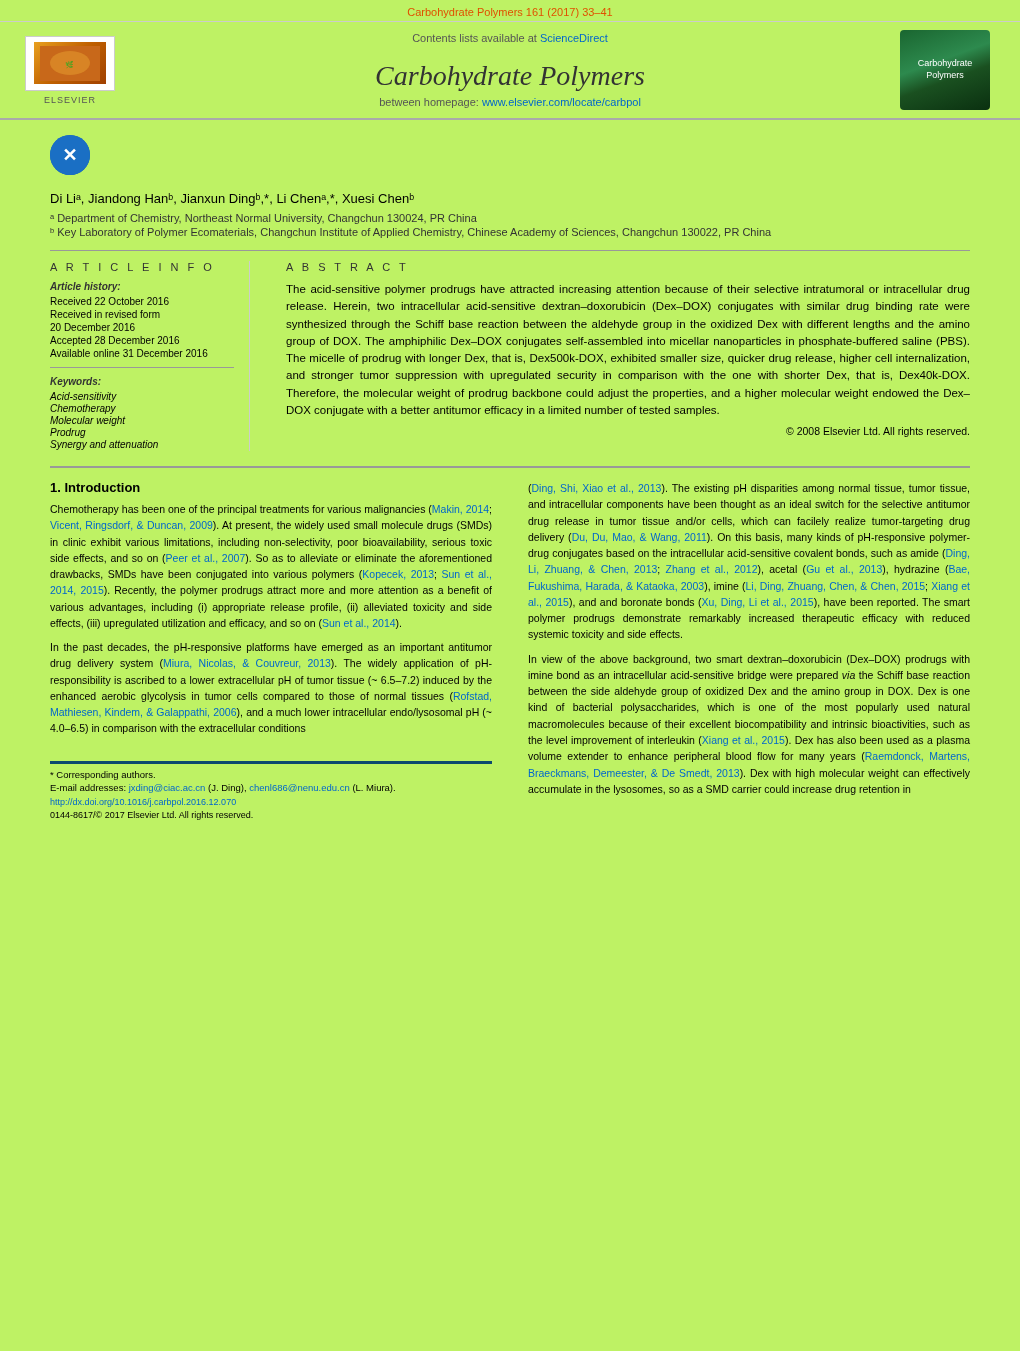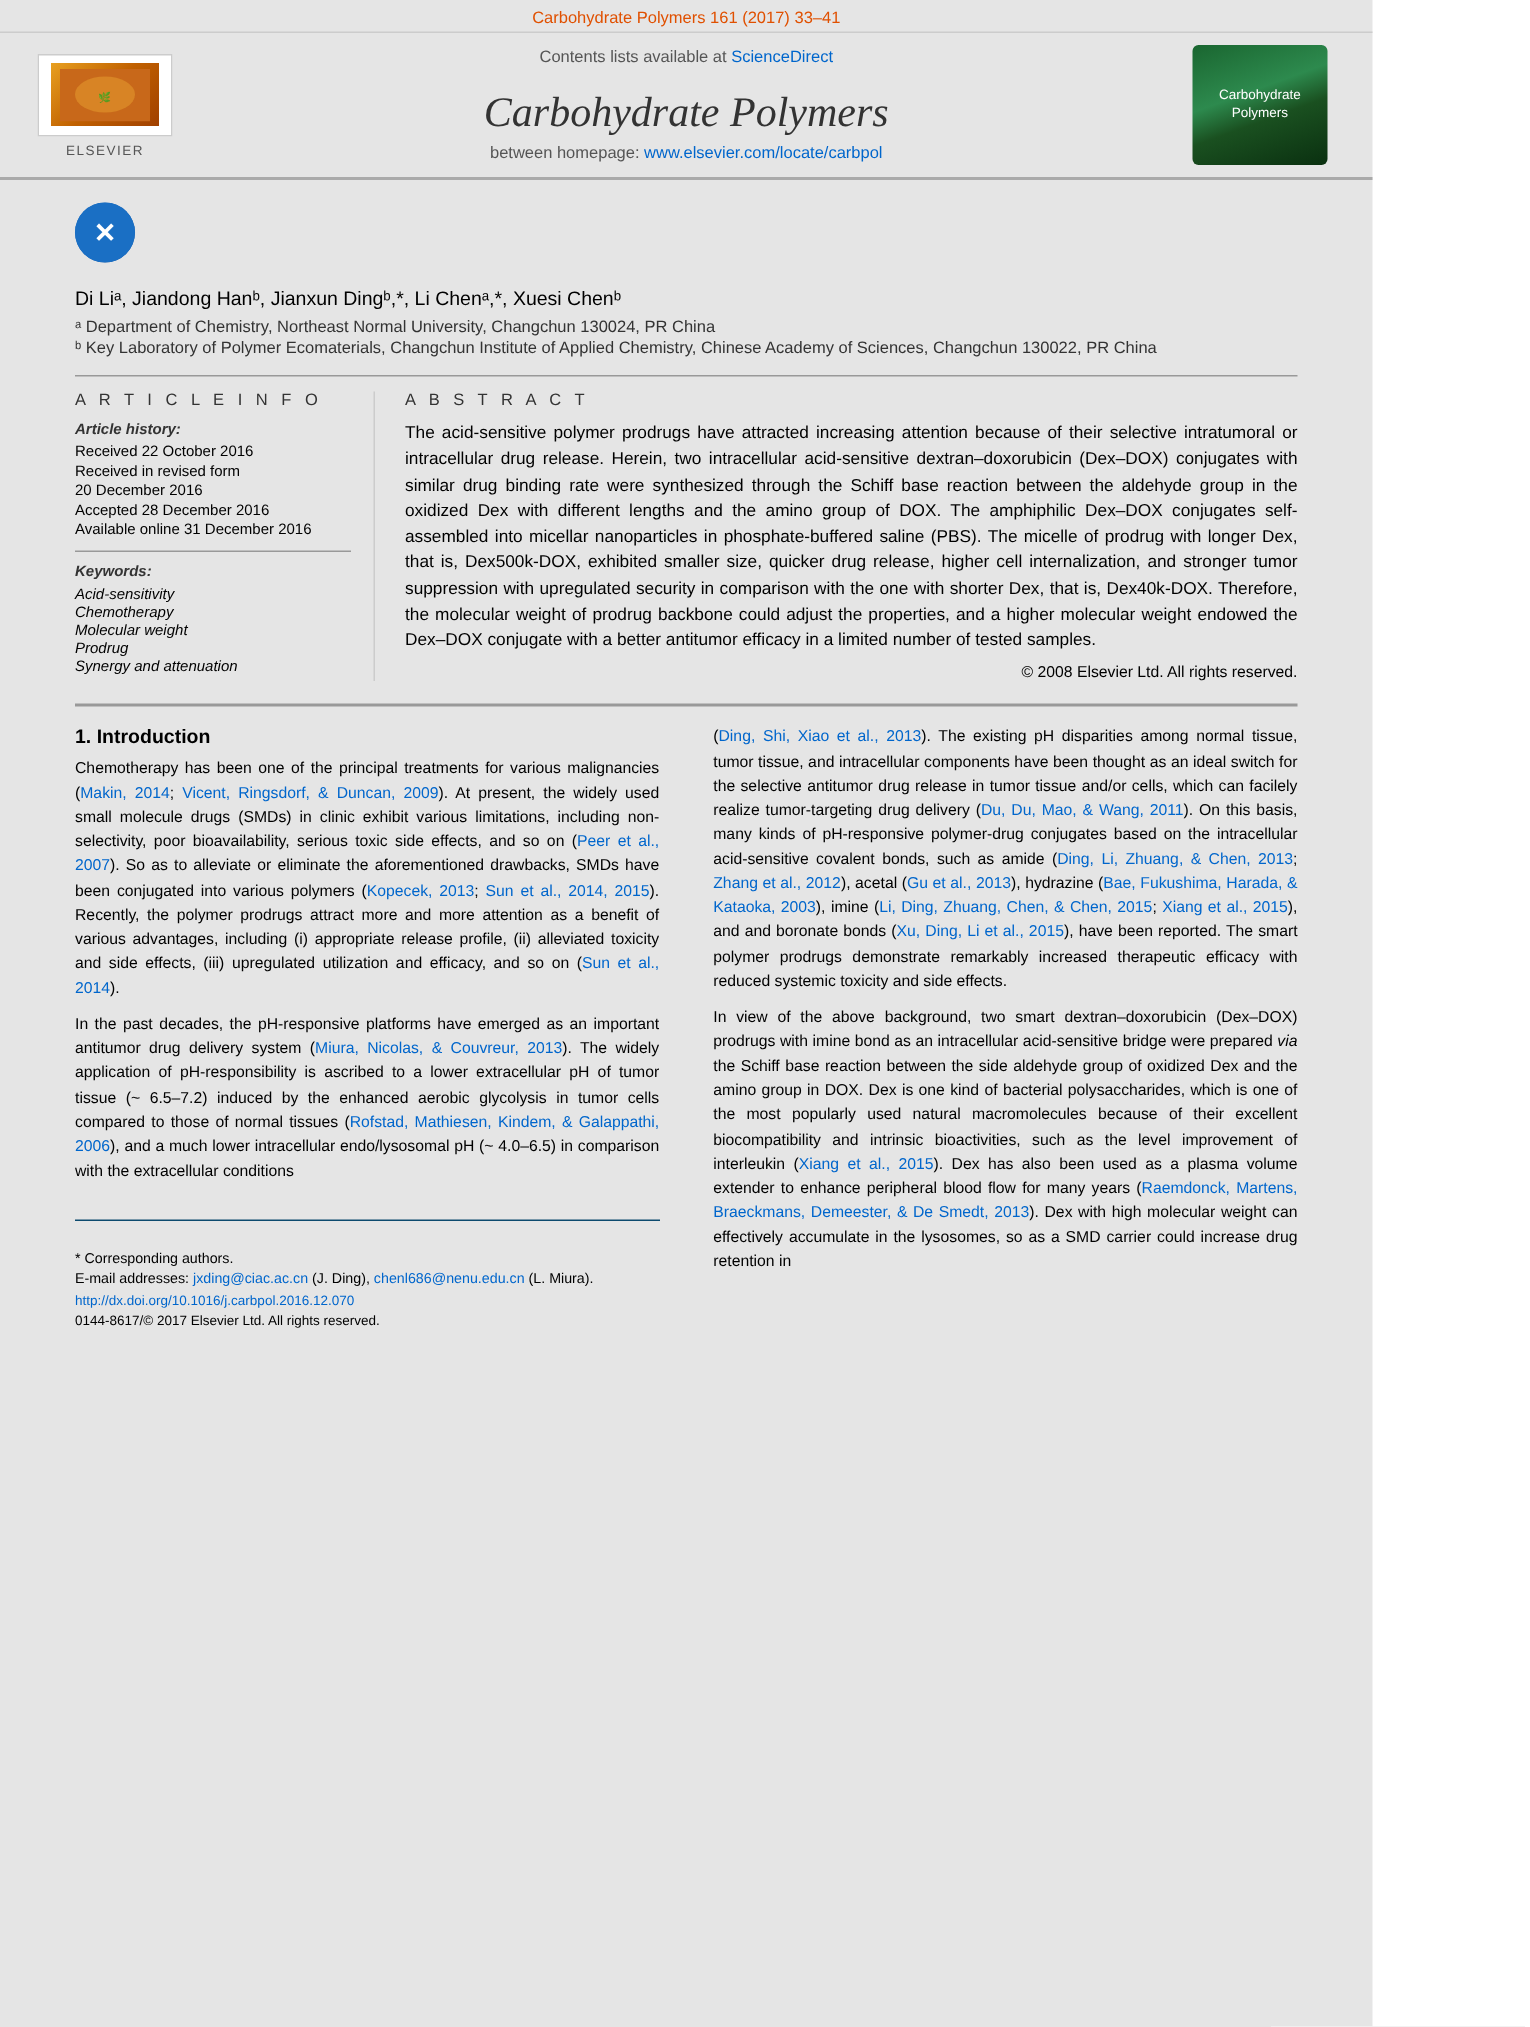--- a/index.html
+++ b/index.html
@@ -5,23 +5,23 @@
     * { margin: 0; padding: 0; box-sizing: border-box; }
     body {
       width: 1020px;
       min-height: 1351px;
       background: #fff;
       font-family: 'Times New Roman', Times, serif;
       font-size: 13px;
       color: #000;
     }
     .page {
-      width: 915px;
+      width: 1020px;
       min-height: 1351px;
-      background: #e5e5e5;
+      background: #bef264;
       position: relative;
     }
     
     .top-bar {
       text-align: center;
       padding: 6px 0 3px 0;
       font-size: 11px;
       color: #e05000;
       font-family: Arial, sans-serif;
       border-bottom: 1px solid #ccc;
@@ -165,21 +165,21 @@
       color: #333;
       margin-bottom: 12px;
     }
     .affiliation-line {
       margin-bottom: 2px;
     }
 
     
     .two-col {
       display: flex;
-      gap: 20px;
+      gap: 36px;
       margin-top: 10px;
       border-top: 1px solid #999;
       padding-top: 10px;
     }
     .article-info-col {
       width: 200px;
       flex-shrink: 0;
       padding-right: 15px;
       border-right: 1px solid #ccc;
     }
@@ -268,23 +268,23 @@
       text-align: justify;
       color: #000;
       margin-bottom: 8px;
     }
     .body-text .ref {
       color: #0066cc;
       text-decoration: none;
       font-size: 10.5px;
     }
     .footnote-section {
-      border-top: 1px solid #0c4a6e;
+      border-top: 3px solid #0c4a6e;
       margin-top: 24px;
-      padding-top: 19px;
+      padding-top: 4px;
     }
     .footnote-text {
       font-size: 9.5px;
       font-family: Arial, sans-serif;
       color: #000;
       line-height: 1.4;
     }
     .footnote-text a {
       color: #0066cc;
       text-decoration: none;

